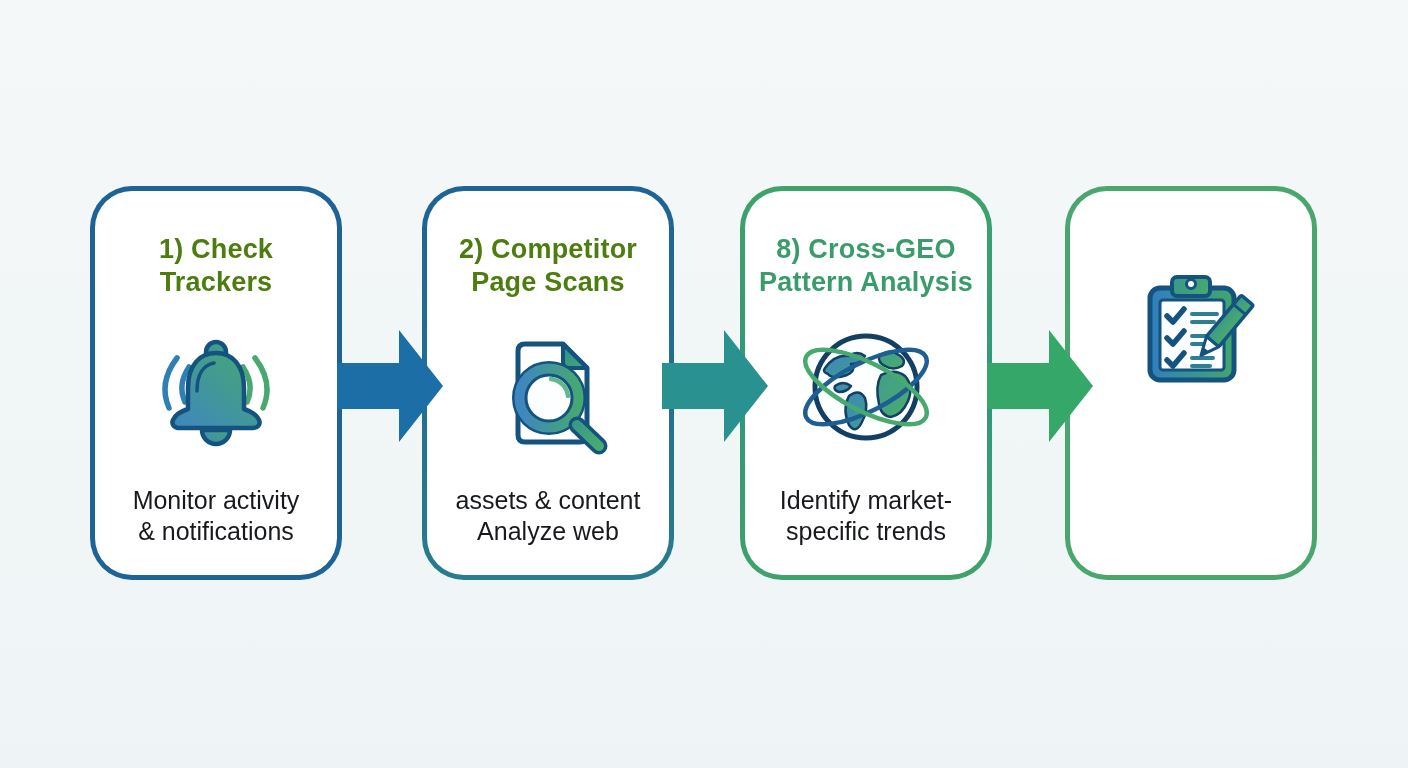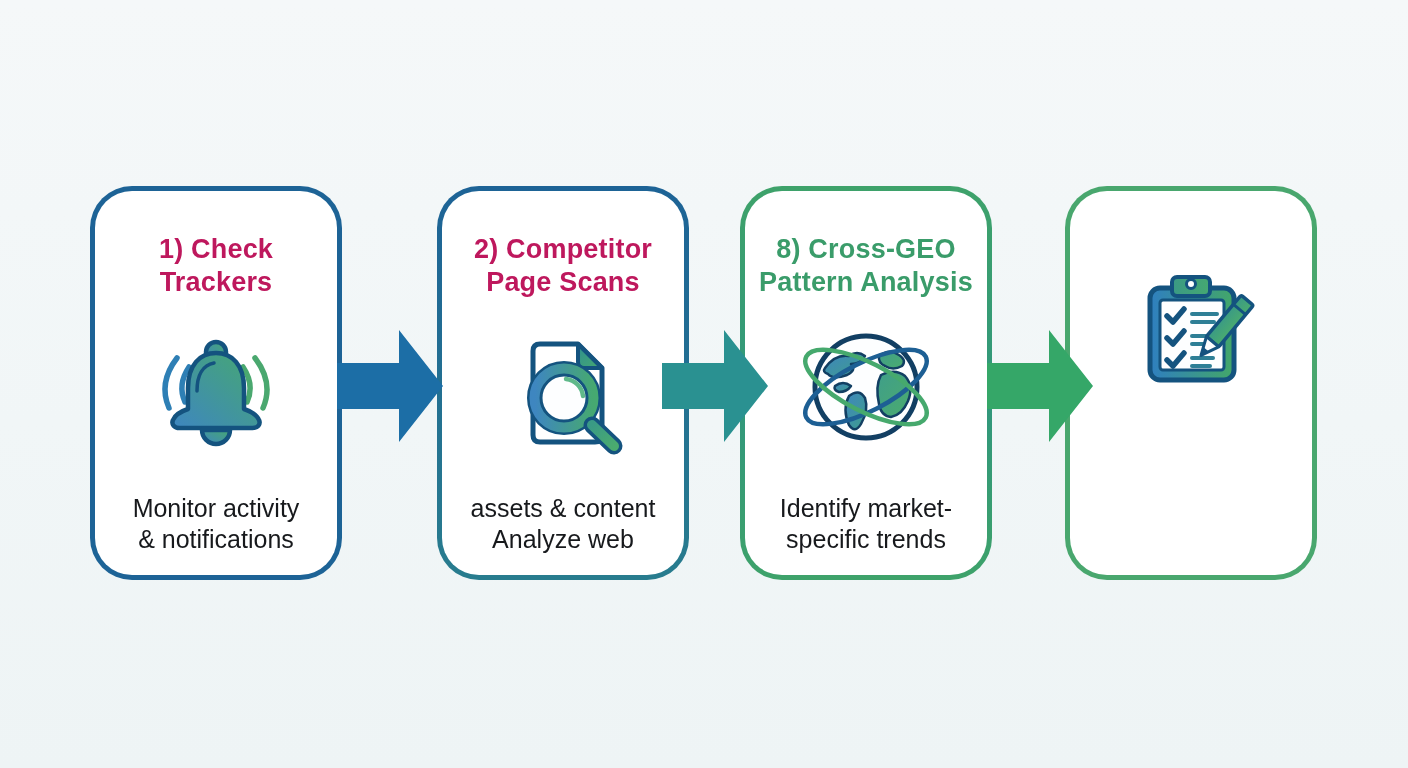--- a/index.html
+++ b/index.html
@@ -16,29 +16,29 @@
   .card{
     position:absolute;top:186px;width:252px;height:394px;
     border-radius:42px;padding:5px;box-sizing:border-box;z-index:1;
   }
   .card-inner{
     width:100%;height:100%;background:#ffffff;border-radius:37px;
     display:flex;flex-direction:column;align-items:center;text-align:center;
     padding-top:42px;box-sizing:border-box;
   }
   .c1{left:90px;background:#1d6396;}
-  .c2{left:437px;background:linear-gradient(180deg,#1d6396 0%,#287c8e 100%);}
+  .c2{left:422px;background:linear-gradient(180deg,#1d6396 0%,#287c8e 100%);}
   .c3{left:740px;background:linear-gradient(180deg,#3ea26a 0%,#31977c 55%,#3ea26a 100%);}
   .c4{left:1065px;background:#49a76e;}
   .title{font-weight:bold;font-size:27px;line-height:33px;letter-spacing:.2px;}
   .title span{display:block;}
-  .blue-title{color:#be185d;}
+  .blue-title{color:#4d7c0f;}
   .green-title{color:#3a9c6a;}
   .icon-wrap{height:150px;width:150px;margin-top:13px;display:flex;align-items:center;justify-content:center;}
-  .desc{margin-top:31px;font-size:25px;line-height:31px;color:#17191c;}
+  .desc{margin-top:23px;font-size:25px;line-height:31px;color:#17191c;}
   .desc span{display:block;}
   
   .arrow{position:absolute;top:330px;width:106px;height:112px;z-index:3;}
   .a1{left:337px;}
   .a2{left:662px;}
   .a3{left:987px;}
 </style>
 </head>
 <body>
 

